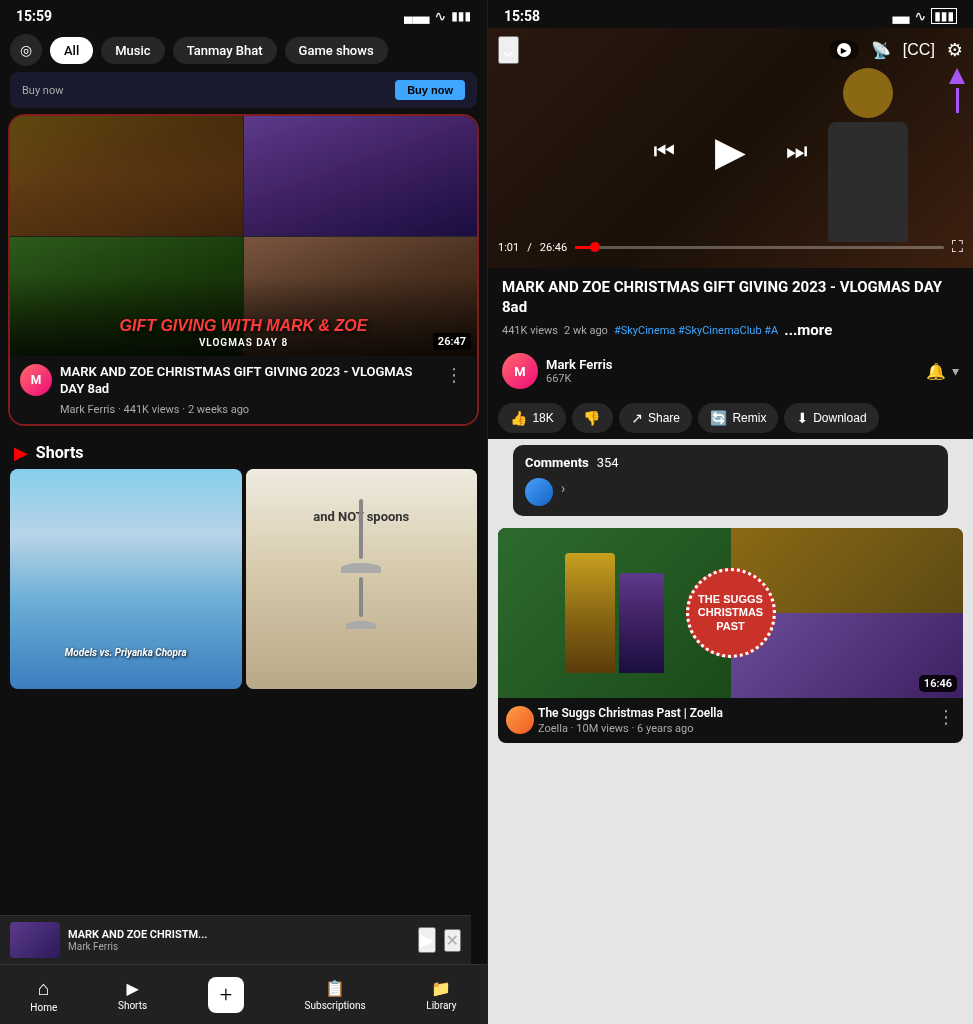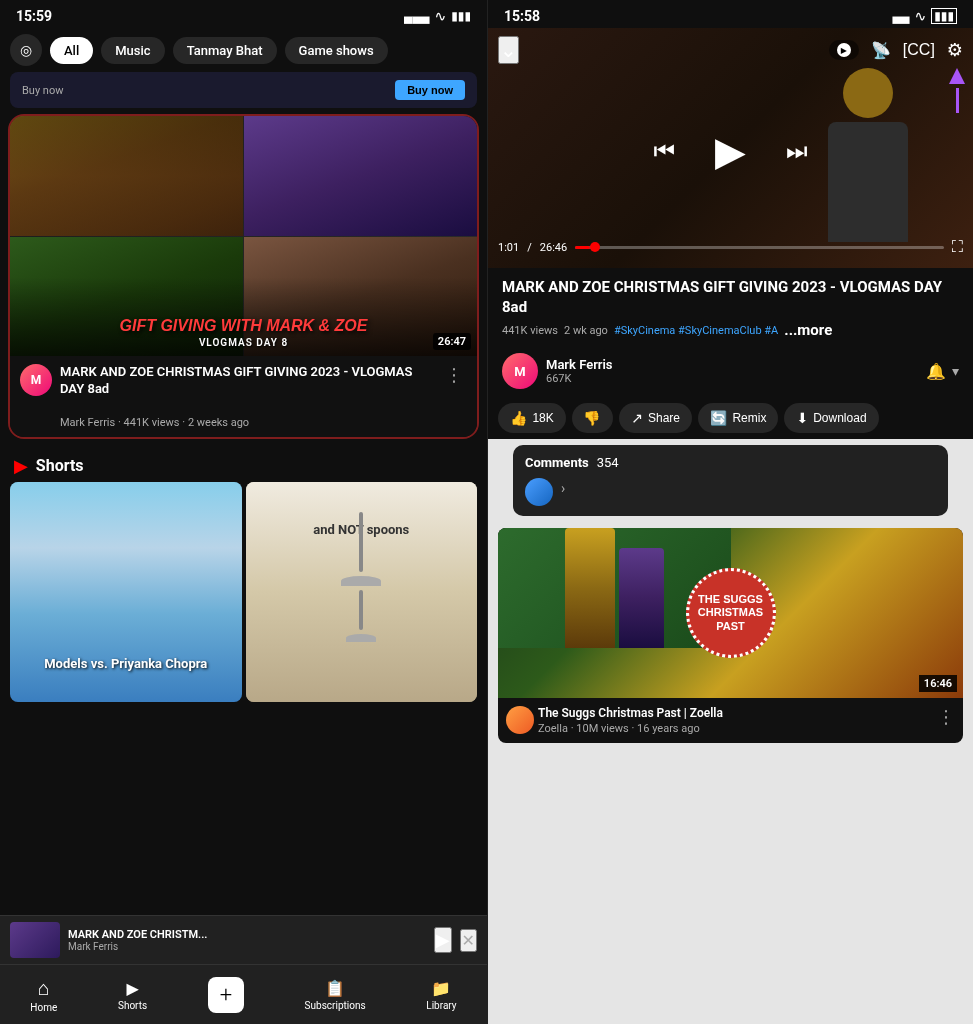--- a/index.html
+++ b/index.html
@@ -212,21 +212,21 @@
     }
     .video-title-text {
       color: #fff;
       font-size: 13px;
       font-weight: 600;
       line-height: 1.3;
     }
     .video-subtitle-text {
       color: #aaa;
       font-size: 11px;
-      margin-top: 18px;
+      margin-top: 5px;
     }
     .video-more-btn {
       color: #aaa;
       font-size: 18px;
       cursor: pointer;
       padding: 0 4px;
     }
 
     
     .shorts-header {
@@ -270,43 +270,44 @@
       background: linear-gradient(180deg, #e8e0c8 0%, #c8bea0 50%, #a89878 100%);
     }
     .short-overlay-text {
       position: absolute;
       bottom: 30px;
       left: 8px;
       right: 8px;
     }
     .short-title-overlay {
       color: #fff;
-      font-size: 13px;
+      font-size: 10px;
       font-weight: 700;
       text-shadow: 1px 1px 3px #000;
+      font-style: italic;
       text-align: center;
       line-height: 1.2;
     }
     .short-notspoons-text {
       position: absolute;
       top: 40px;
       left: 8px;
       right: 8px;
       color: #333;
       font-size: 13px;
       font-weight: 700;
       text-align: center;
     }
 
     
     .mini-player {
       position: absolute;
       bottom: 60px;
       left: 0;
-      right: 0;
+      right: 16px;
       background: #212121;
       display: flex;
       align-items: center;
       padding: 6px 10px;
       gap: 8px;
       border-top: 1px solid #333;
     }
     .mini-thumb {
       width: 50px;
       height: 36px;
@@ -705,21 +706,20 @@
       border-radius: 8px;
       overflow: hidden;
       flex-shrink: 0;
     }
     .related-thumb {
       width: 100%;
       height: 170px;
       background: linear-gradient(135deg, #1a3a1a 0%, #2d5a1a 30%, #c8a020 60%, #8b3a0a 100%);
       position: relative;
       display: flex;
-      flex-direction: column;
     }
     .related-thumb-left {
       width: 50%;
       background: linear-gradient(135deg, #2d6b2d 0%, #1a4a1a 100%);
       display: flex;
       align-items: center;
       justify-content: center;
     }
     .related-thumb-right {
       width: 50%;
@@ -759,21 +759,21 @@
     }
     .related-duration {
       position: absolute;
       bottom: 6px;
       right: 6px;
       background: rgba(0,0,0,0.85);
       color: #fff;
       font-size: 11px;
       font-weight: 600;
       padding: 2px 5px;
-      border-radius: 0;
+      border-radius: 5px;
     }
     .related-info {
       display: flex;
       align-items: flex-start;
       padding: 8px;
       gap: 4px;
     }
     .related-avatar {
       width: 28px;
       height: 28px;
@@ -1082,21 +1082,21 @@
       </div>
       <div class="related-info">
         <div class="related-avatar"></div>
         <div class="related-meta">
           <div class="related-title">The Suggs Christmas Past | Zoella</div>
           <div class="related-sub">
             <span>Zoella</span>
             <span> · </span>
             <span>10M views</span>
             <span> · </span>
-            <span>16 years ago</span>
+            <span>6 years ago</span>
           </div>
         </div>
         <span class="related-more">⋮</span>
       </div>
     </div>
 
   </div>
 
 </div>
 

